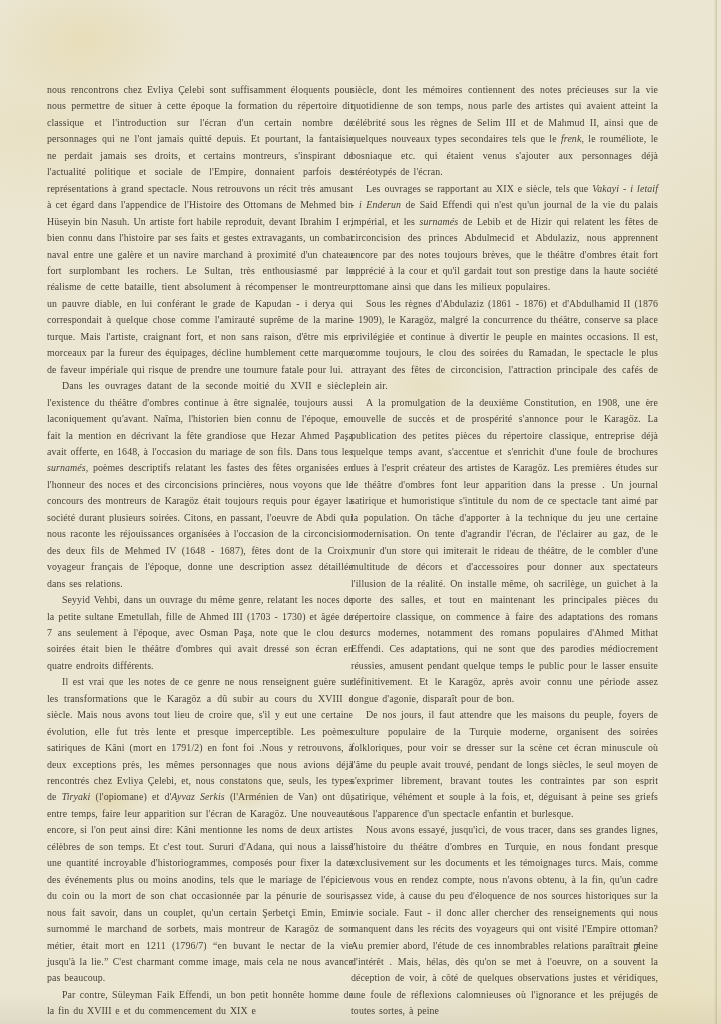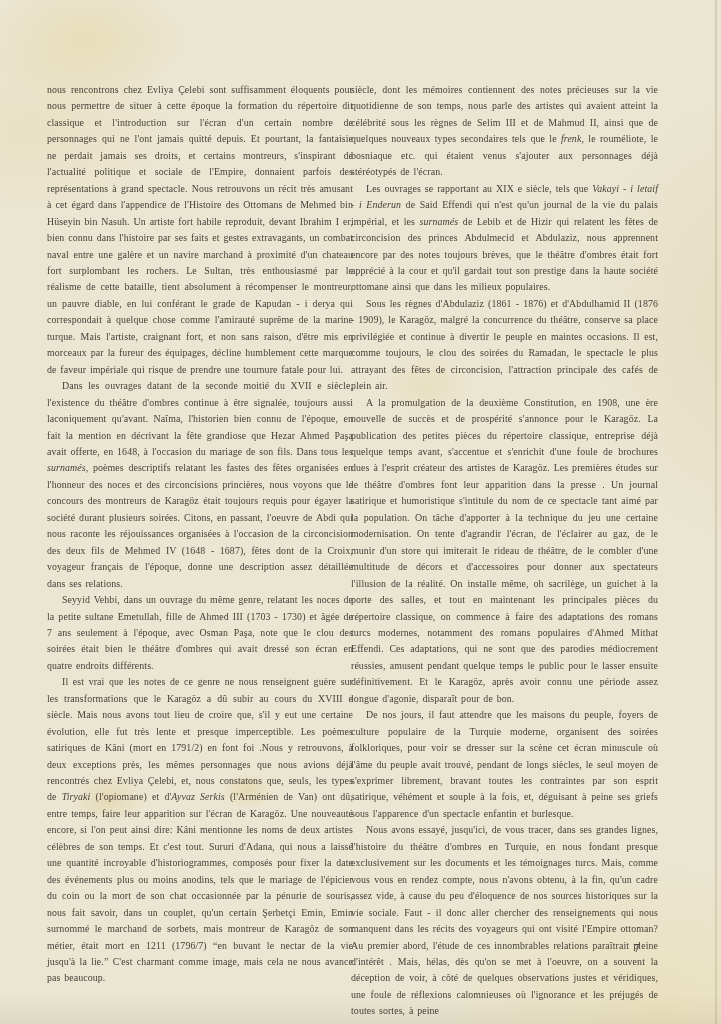--- a/index.html
+++ b/index.html
@@ -46,20 +46,21 @@
 <body>
 
 <div class="page">
   <div class="page-edge"></div>
 
   <div class="col col-left">
       <p class="para"><span>nous rencontrons chez Evliya Çelebi sont suffisamment éloquents pour nous permettre de situer à cette époque la formation du répertoire dit classique et l'introduction sur l'écran d'un certain nombre de personnages qui ne l'ont jamais quitté depuis. Et pourtant, la fantaisie ne perdait jamais ses droits, et certains montreurs, s'inspirant de l'actualité politique et sociale de l'Empire, donnaient parfois des représentations à grand spectacle. Nous retrouvons un récit très amusant à cet égard dans l'appendice de l'Histoire des Ottomans de Mehmed bin Hüseyin bin Nasuh. Un artiste fort habile reproduit, devant Ibrahim I er, bien connu dans l'histoire par ses faits et gestes extravagants, un combat naval entre une galère et un navire marchand à proximité d'un chateau fort surplombant les rochers. Le Sultan, très enthousiasmé par le réalisme de cette bataille, tient absolument à récompenser le montreur, un pauvre diable, en lui conférant le grade de Kapudan - i derya qui correspondait à quelque chose comme l'amirauté suprême de la marine turque. Mais l'artiste, craignant fort, et non sans raison, d'être mis en morceaux par la fureur des équipages, décline humblement cette marque de faveur impériale qui risque de prendre une tournure fatale pour lui.</span></p>
       <p class="para indent"><span>Dans les ouvrages datant de la seconde moitié du XVII e siècle, l'existence du théâtre d'ombres continue à être signalée, toujours aussi laconiquement qu'avant. Naîma, l'historien bien connu de l'époque, en fait la mention en décrivant la fête grandiose que Hezar Ahmed Paşa avait offerte, en 1648, à l'occasion du mariage de son fils. Dans tous les </span><span class="ital">surnamés</span><span>, poèmes descriptifs relatant les fastes des fêtes organisées en l'honneur des noces et des circoncisions princières, nous voyons que le concours des montreurs de Karagöz était toujours requis pour égayer la société durant plusieurs soirées. Citons, en passant, l'oeuvre de Abdi qui nous raconte les réjouissances organisées à l'occasion de la circoncision des deux fils de Mehmed IV (1648 - 1687), fêtes dont de la Croix, voyageur français de l'époque, donne une description assez détaillée dans ses relations.</span></p>
       <p class="para indent"><span>Seyyid Vehbi, dans un ouvrage du même genre, relatant les noces de la petite sultane Emetullah, fille de Ahmed III (1703 - 1730) et âgée de 7 ans seulement à l'époque, avec Osman Paşa, note que le clou des soirées était bien le théâtre d'ombres qui avait dressé son écran en quatre endroits différents.</span></p>
       <p class="para indent"><span>Il est vrai que les notes de ce genre ne nous renseignent guère sur les transformations que le Karagöz a dû subir au cours du XVIII e siècle. Mais nous avons tout lieu de croire que, s'il y eut une certaine évolution, elle fut très lente et presque imperceptible. Les poèmes satiriques de Kâni (mort en 1791/2) en font foi .Nous y retrouvons, à deux exceptions près, les mêmes personnages que nous avions déjà rencontrés chez Evliya Çelebi, et, nous constatons que, seuls, les types de </span><span class="ital">Tiryaki</span><span> (l'opiomane) et d'</span><span class="ital">Ayvaz Serkis</span><span> (l'Arménien de Van) ont dû, entre temps, faire leur apparition sur l'écran de Karagöz. Une nouveauté encore, si l'on peut ainsi dire: Kâni mentionne les noms de deux artistes célèbres de son temps. Et c'est tout. Sururi d'Adana, qui nous a laissé une quantité incroyable d'historiogrammes, composés pour fixer la date des événements plus ou moins anodins, tels que le mariage de l'épicier du coin ou la mort de son chat occasionnée par la pénurie de souris, nous fait savoir, dans un couplet, qu'un certain Şerbetçi Emin, Emin surnommé le marchand de sorbets,  mais montreur de Karagöz de son métier, était mort en 1211 (1796/7) “en buvant le nectar de la vie jusqu'à la lie.” C'est charmant comme image, mais cela ne nous avance pas beaucoup.</span></p>
+      <p class="para indent"><span>Par contre, Süleyman Faik Effendi, un bon petit honnête homme de la fin du XVIII e et du commencement du XIX e</span></p>
     </div>
 
   <div class="col col-right">
       <p class="para"><span>siècle, dont les mémoires contiennent des notes précieuses sur la vie quotidienne de son temps, nous parle des artistes qui avaient atteint la célébrité sous les règnes de Selim III et de Mahmud II, ainsi que de quelques nouveaux types secondaires tels que le </span><span class="ital">frenk</span><span>, le rouméliote, le bosniaque etc. qui étaient venus s'ajouter aux personnages déjà stéréotypés de l'écran.</span></p>
       <p class="para indent"><span>Les ouvrages se rapportant au XIX e siècle, tels que </span><span class="ital">Vakayi - i letaif - i Enderun</span><span> de Said Effendi qui n'est qu'un journal de la vie du palais impérial, et les </span><span class="ital">surnamés</span><span> de Lebib et de Hizir qui relatent les fêtes de circoncision des princes Abdulmecid et Abdulaziz, nous apprennent encore par des notes toujours brèves, que le théâtre d'ombres était fort apprécié à la cour et qu'il gardait tout son prestige dans la haute société ottomane ainsi que dans les milieux populaires.</span></p>
       <p class="para indent"><span>Sous les règnes d'Abdulaziz (1861 - 1876) et d'Abdulhamid II (1876 - 1909), le Karagöz, malgré la concurrence du théâtre, conserve sa place privilégiée et continue à divertir le peuple en maintes occasions. Il est, comme toujours, le clou des soirées du Ramadan, le spectacle le plus attrayant des fêtes de circoncision, l'attraction principale des cafés de plein air.</span></p>
       <p class="para indent"><span>A la promulgation de la deuxième Constitution, en 1908, une ère nouvelle de succès et de prospérité s'annonce pour le Karagöz. La publication des petites pièces du répertoire classique, entreprise déjà quelque temps avant, s'accentue et s'enrichit d'une foule de brochures dues  à l'esprit créateur des artistes de Karagöz. Les premières études sur le théâtre  d'ombres font leur apparition dans la presse . Un journal satirique et humoristique s'intitule du nom de ce spectacle tant aimé par la population. On tâche d'apporter à la technique du jeu une certaine modernisation. On tente d'agrandir l'écran, de l'éclairer au gaz, de le munir d'un store qui imiterait le rideau de théâtre, de le combler d'une multitude de décors et d'accessoires pour donner aux spectateurs l'illusion de la réalité. On installe même, oh sacrilège, un guichet à la porte des salles, et tout en maintenant les principales pièces du répertoire classique, on commence à faire des adaptations des romans turcs modernes, notamment des romans populaires d'Ahmed Mithat Effendi. Ces adaptations, qui ne sont que des parodies médiocrement réussies, amusent pendant quelque temps le public pour le lasser ensuite définitivement. Et le Karagöz, après avoir connu une période assez longue d'agonie, disparaît pour de bon.</span></p>
       <p class="para indent"><span>De nos jours, il faut attendre que les maisons du peuple, foyers de culture populaire de la Turquie moderne, organisent des soirées folkloriques, pour voir se dresser sur la scène cet écran minuscule où l'âme du peuple avait trouvé, pendant de longs siècles, le seul moyen de s'exprimer librement, bravant toutes les contraintes par son esprit satirique, véhément et souple à la fois, et, déguisant à peine ses griefs sous l'apparence d'un spectacle enfantin et burlesque.</span></p>
       <p class="para indent"><span>Nous avons essayé, jusqu'ici, de vous tracer, dans ses grandes lignes, l'histoire du théâtre d'ombres en Turquie, en nous fondant presque exclusivement sur les documents et les témoignages turcs. Mais, comme vous vous en rendez compte, nous n'avons obtenu, à la fin, qu'un cadre assez vide, à cause du peu d'éloquence de nos sources historiques sur la vie sociale. Faut - il donc aller chercher des renseignements qui nous manquent dans les récits des voyageurs qui ont visité l'Empire ottoman? Au premier abord, l'étude de ces innombrables relations paraîtrait pleine d'intérêt . Mais, hélas, dès qu'on se met à l'oeuvre, on a souvent la déception de voir, à côté de quelques observations justes et véridiques, une foule de réflexions calomnieuses où l'ignorance et les  préjugés de toutes sortes, à peine</span></p>
     </div>

